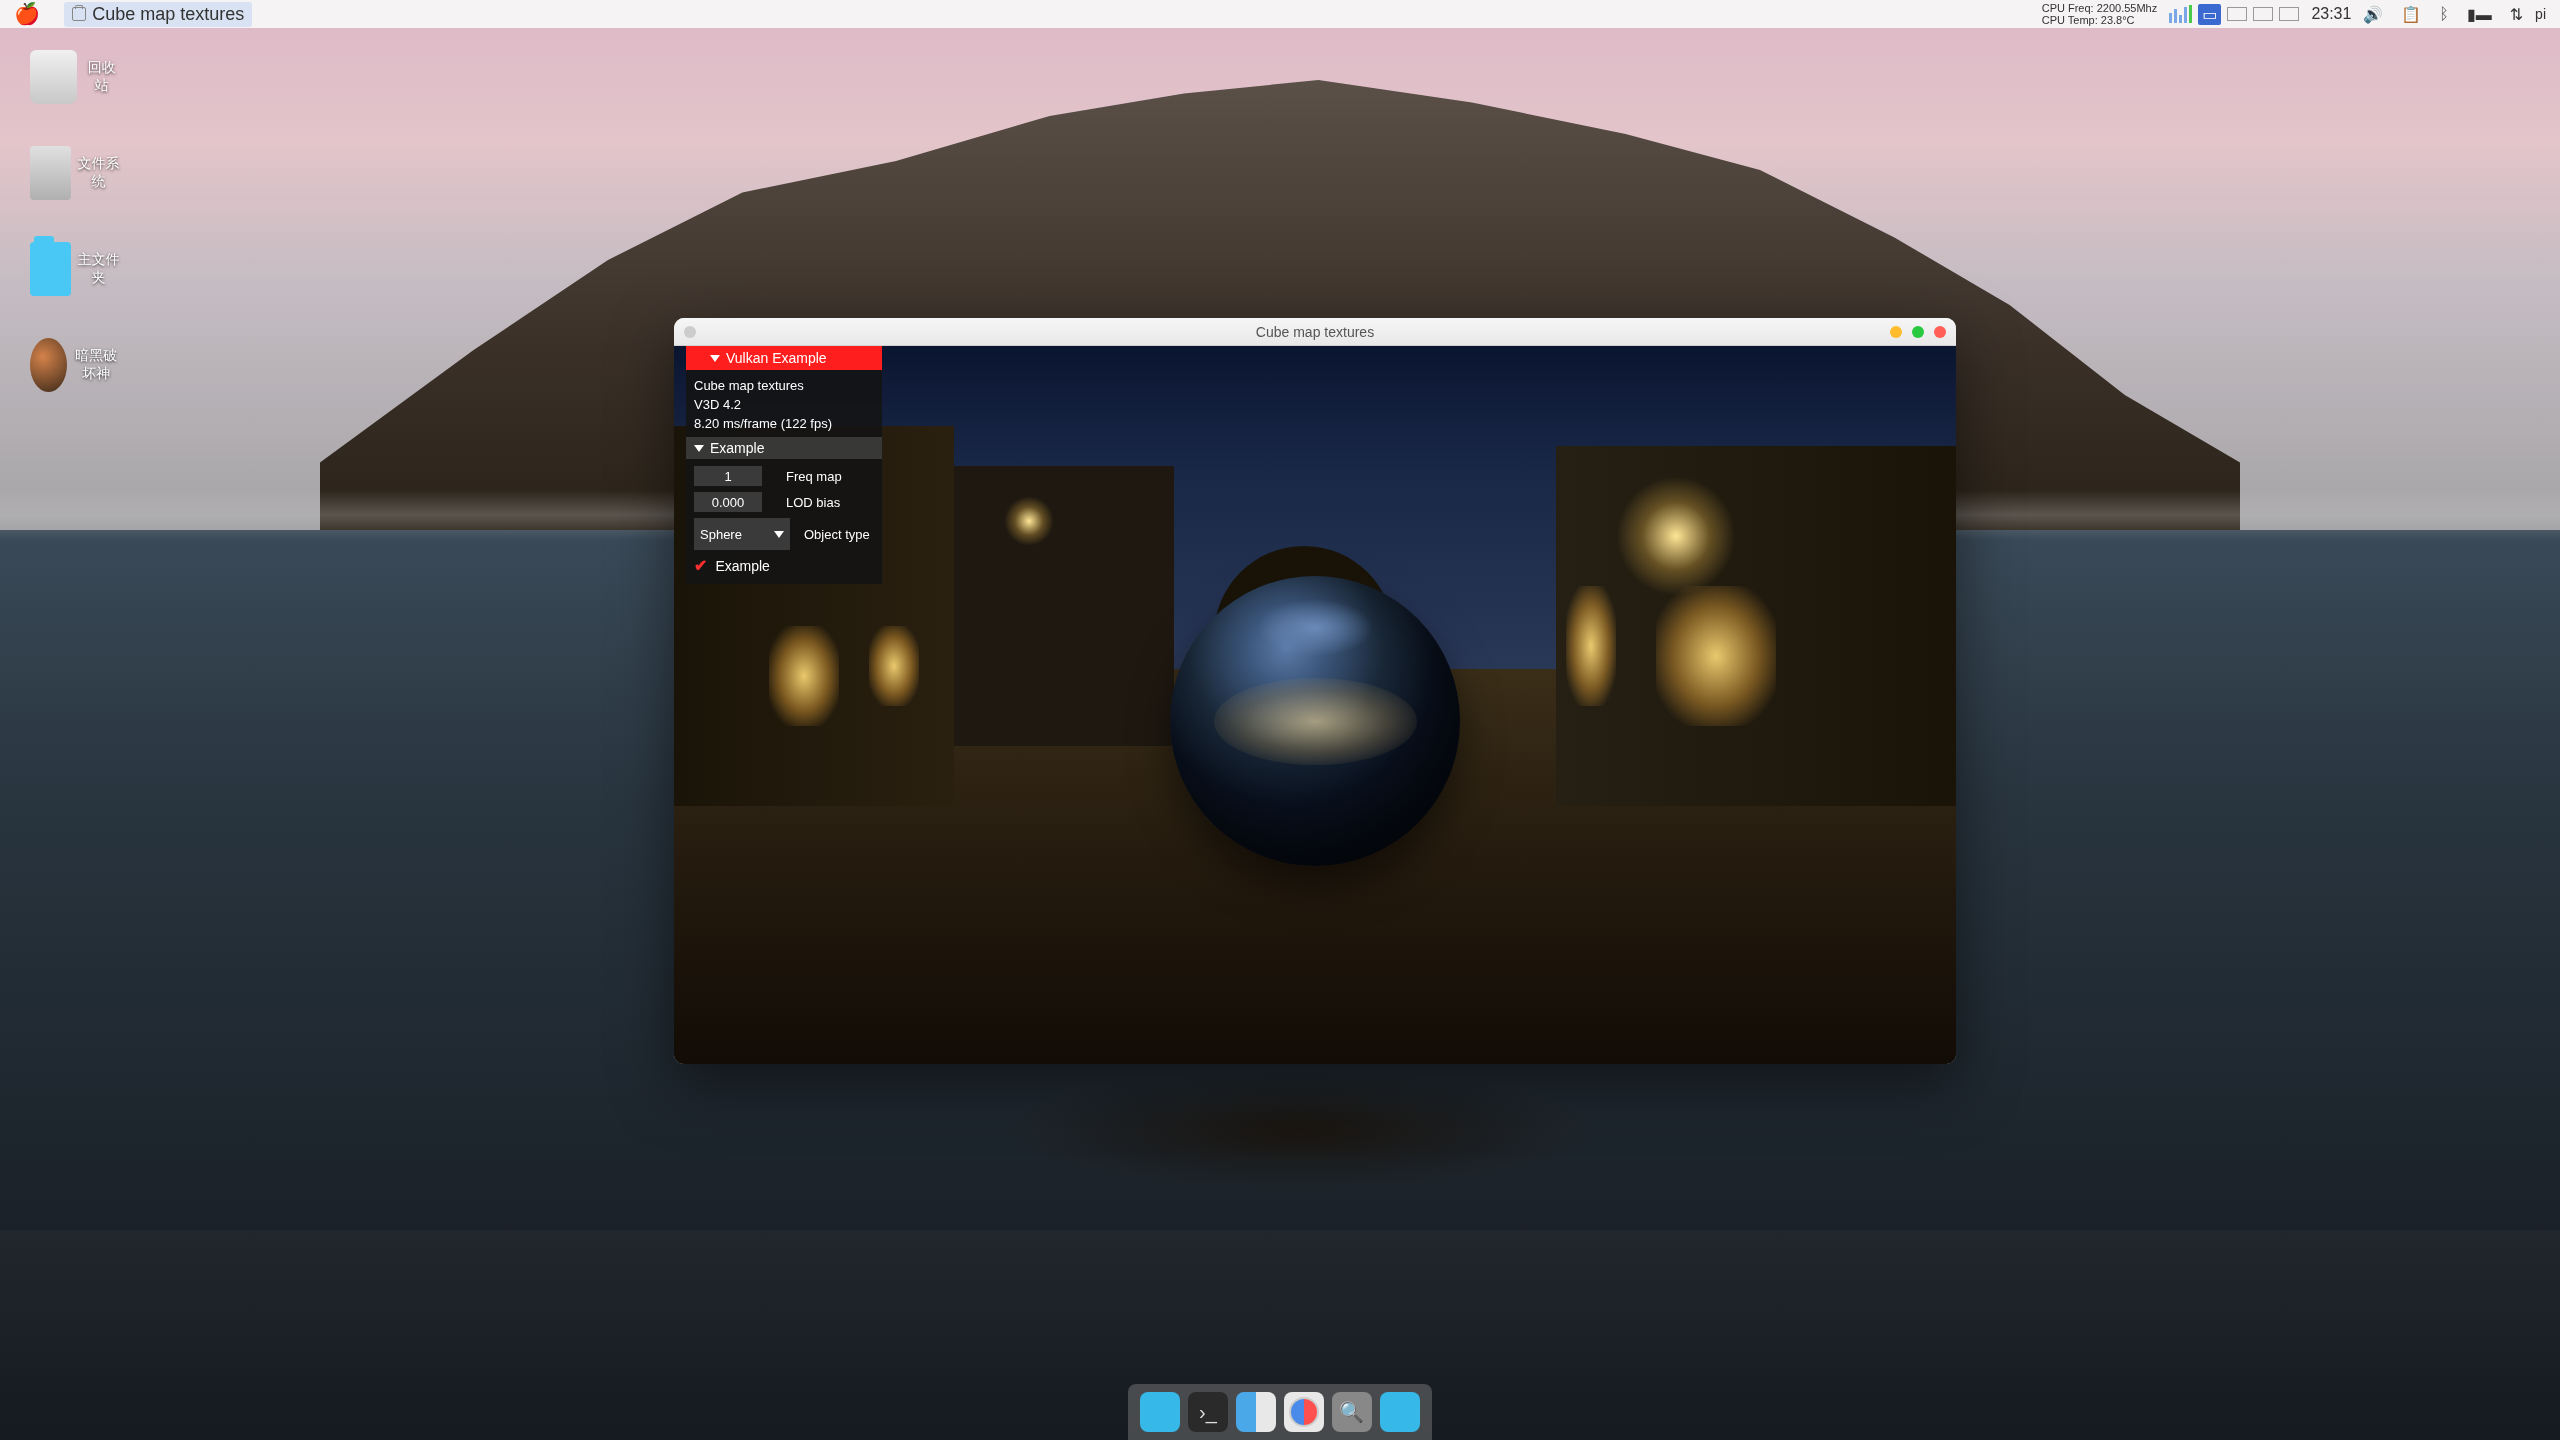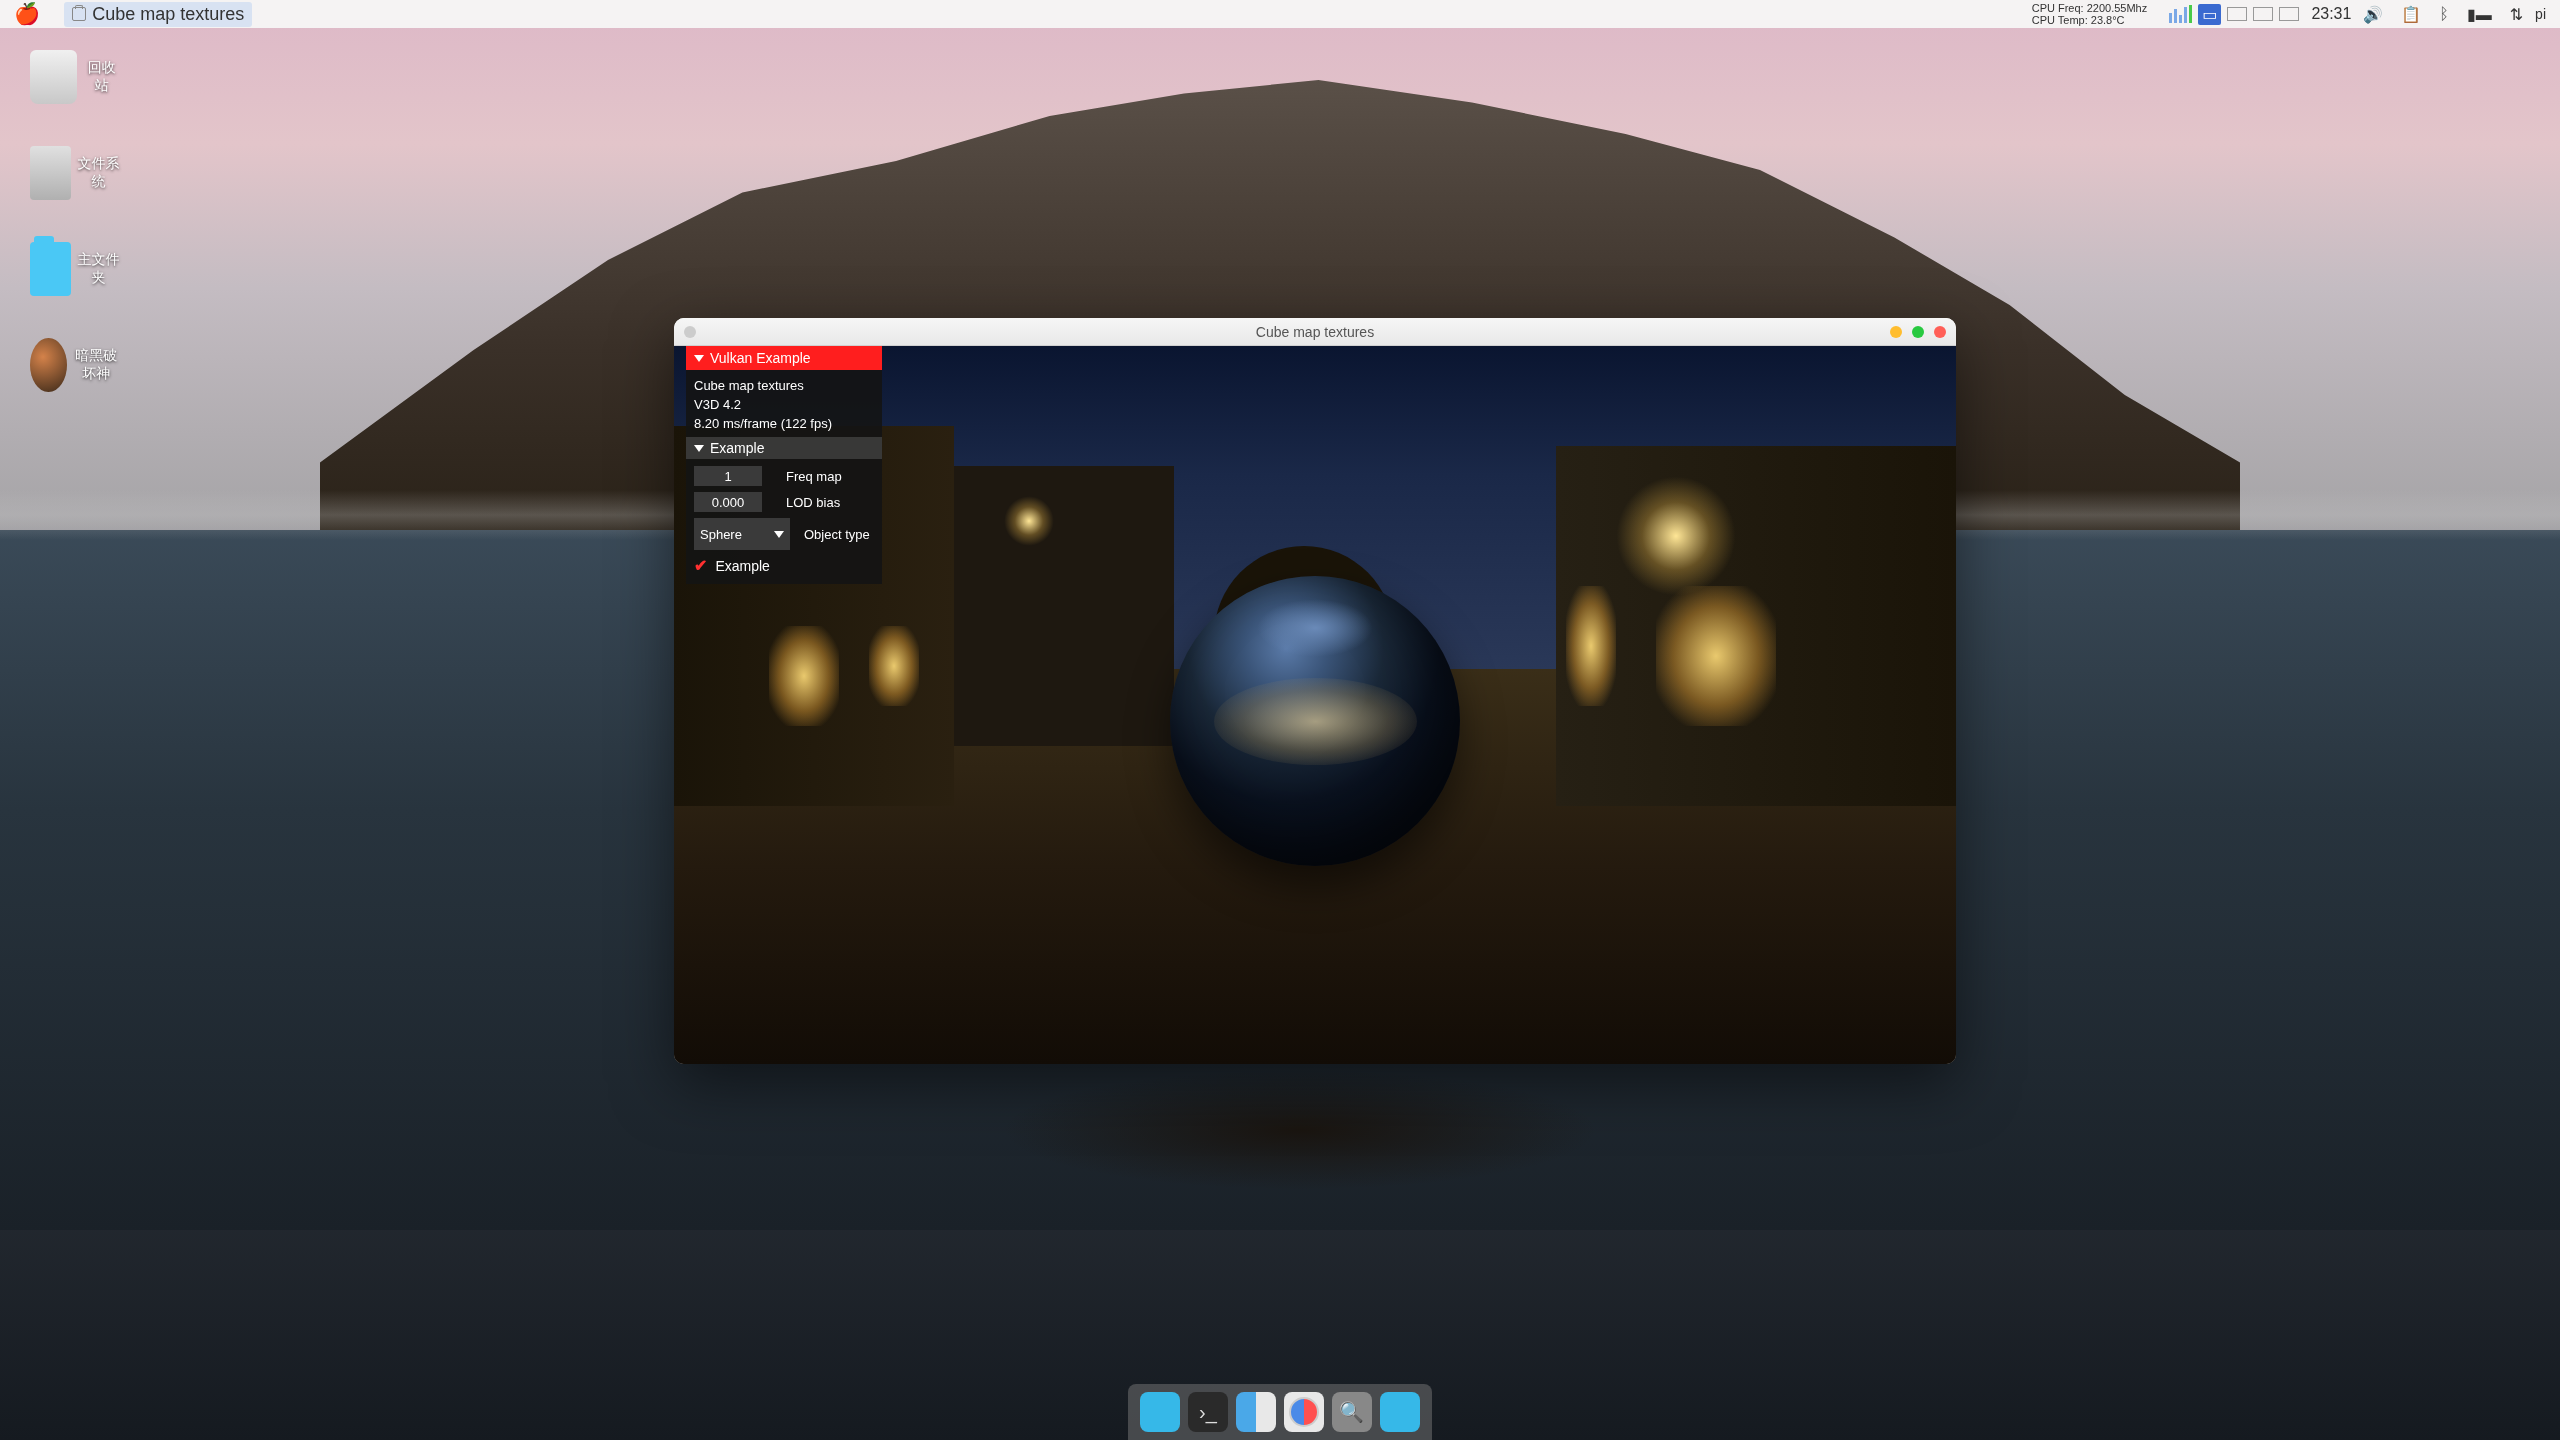--- a/index.html
+++ b/index.html
@@ -13,21 +13,21 @@
 .rocks{position:absolute;top:1070px;left:1000px;width:600px;height:120px;background:radial-gradient(ellipse at center,#1a1510 0%,transparent 70%)}
 
 
 .menubar{position:absolute;top:0;left:0;right:0;height:28px;background:rgba(245,245,245,.95);display:flex;align-items:center;font-size:18px;color:#333;z-index:100}
 .menubar-left{display:flex;align-items:center;gap:18px;padding-left:14px}
 .apple-logo{font-size:21px;color:#333}
 .app-menu-item{display:flex;align-items:center;gap:6px;background:rgba(100,160,240,.2);padding:2px 8px;border-radius:3px;margin-left:6px}
 .app-icon-small{display:inline-block;width:14px;height:14px;border:1px solid #888;border-radius:2px;position:relative}
 .app-icon-small::before{content:"";position:absolute;top:-3px;left:2px;right:2px;height:3px;border:1px solid #888;border-bottom:none;border-radius:2px 2px 0 0}
 .menubar-right{margin-left:auto;display:flex;align-items:center;gap:6px;padding-right:14px}
-.cpu-info{font-size:11px;font-family:monospace;text-align:left;line-height:1.1;color:#333;margin-right:16px}
+.cpu-info{font-size:11px;font-family:monospace;text-align:left;line-height:1.1;color:#333;margin-right:6px}
 .bars{display:flex;gap:2px;align-items:flex-end;height:18px}
 .bar{width:3px;background:#7aa8e6}
 .tray-item{padding:2px 6px;font-size:16px;color:#333}
 .clock{font-size:16px;margin-left:6px}
 .user-label{font-size:14px}
 
 
 .desktop-icons{position:absolute;top:50px;left:30px;display:flex;flex-direction:column;gap:42px;z-index:5}
 .dicon{display:flex;flex-direction:row;align-items:center;gap:6px;width:90px;cursor:pointer}
 .dicon-img{width:54px;height:54px;border-radius:6px;position:relative}
@@ -66,21 +66,21 @@
 .lamp{position:absolute;background:radial-gradient(circle,rgba(255,230,150,1),rgba(255,200,80,.3) 40%,transparent 70%)}
 .lamp1{top:130px;right:220px;width:120px;height:120px}
 .lamp2{top:150px;left:330px;width:50px;height:50px}
 
 .sphere{position:absolute;top:230px;left:50%;transform:translateX(-50%);width:290px;height:290px;border-radius:50%;background:radial-gradient(circle at 40% 25%,#5a7aa8 0%,#3a5478 15%,#1a2838 35%,#0a1220 55%,#050810 100%);box-shadow:inset -20px -30px 60px rgba(0,0,0,.6),0 20px 40px rgba(0,0,0,.5)}
 .sphere-reflect{position:absolute;top:35%;left:15%;width:70%;height:30%;border-radius:50%;background:radial-gradient(ellipse at center,rgba(220,200,150,.7),rgba(180,150,90,.3) 50%,transparent 80%)}
 .sphere-highlight{position:absolute;top:8%;left:30%;width:40%;height:20%;border-radius:50%;background:radial-gradient(ellipse,#6a8ab8,transparent 70%)}
 
 
 .imgui{position:absolute;top:28px;left:12px;width:196px;font-size:14px;z-index:60;color:#fff}
-.imgui-header{background:#ff1e1e;padding:4px 8px;display:flex;align-items:center;gap:6px;font-weight:500}
+.imgui-header{background:#ff1e1e;padding:4px 24px;display:flex;align-items:center;gap:6px;font-weight:500}
 .imgui-body{background:rgba(20,20,20,.9);padding:6px 8px}
 .imgui-row{padding:2px 0;font-size:13px}
 .imgui-section{background:rgba(60,60,60,.9);margin:4px -8px;padding:3px 8px;display:flex;align-items:center;gap:6px}
 .imgui-ctrl{display:flex;align-items:center;gap:10px;padding:3px 0}
 .imgui-input{background:#3a3a3a;border:none;color:#fff;width:68px;height:20px;text-align:center;font-size:13px}
 .imgui-label{font-size:13px;flex:1;text-align:left;padding-left:14px}
 .imgui-combo{background:#3a3a3a;width:96px;height:20px;display:flex;align-items:center;padding:16px 6px;font-size:13px;gap:6px}
 .imgui-check{display:flex;align-items:center;gap:8px;padding:3px 0}
 .check-mark{color:#ff3030;font-size:16px;font-weight:bold}
 .tri-down{display:inline-block;width:0;height:0;border-left:5px solid transparent;border-right:5px solid transparent;border-top:7px solid #fff}

